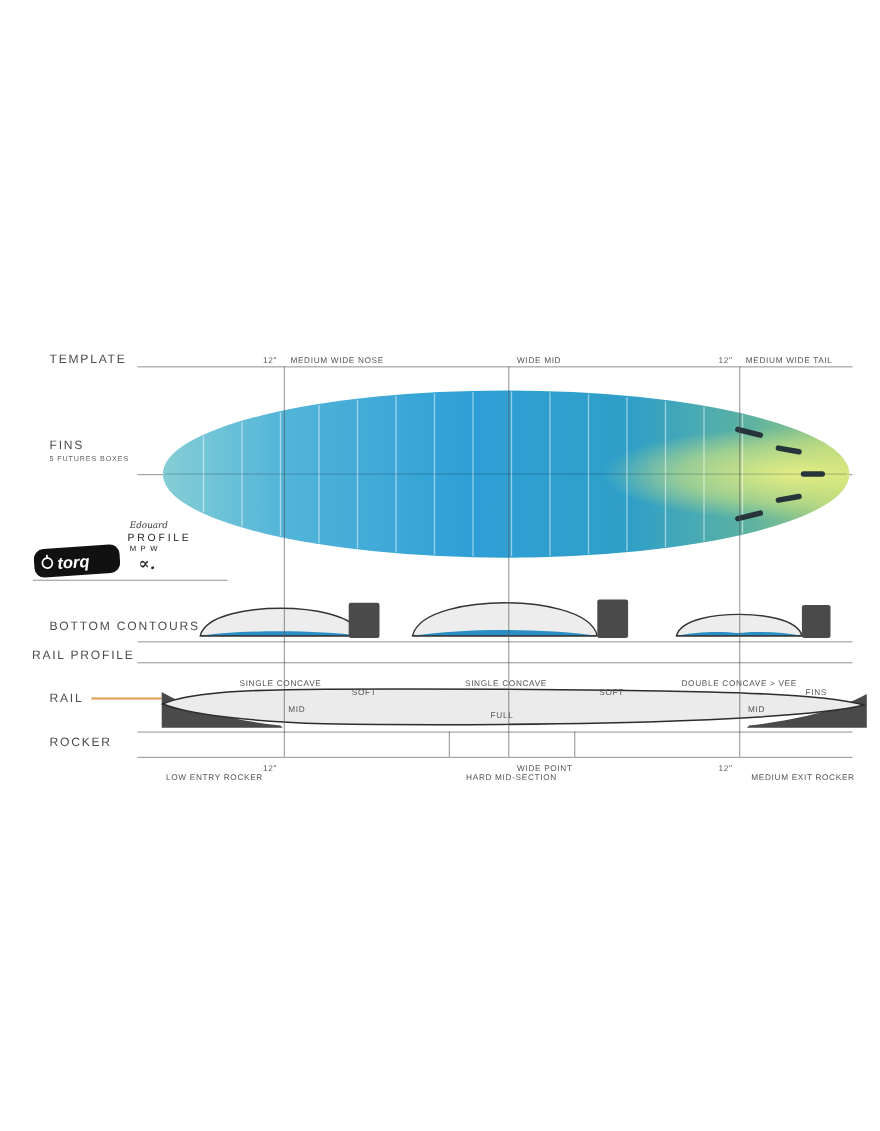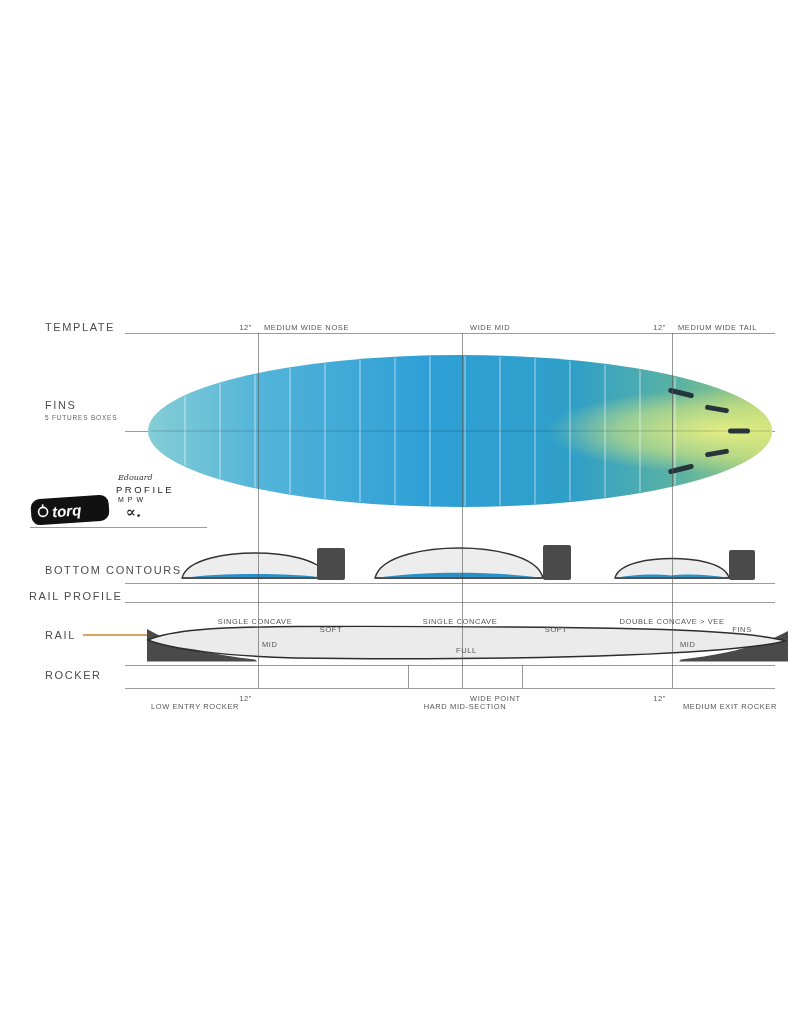--- a/index.html
+++ b/index.html
@@ -163,21 +163,21 @@
   <div class="svgwrap" style="left:145px;top:620px;width:645px;height:44px">
     <svg width="645" height="44" viewBox="0 0 645 44">
       <path d="M2,9 C28,24 65,35 110,39.5 L112,41.5 L2,41.5 Z" fill="#4a4a4a"></path>
       <path d="M643,11 C618,25 580,35 536,39.5 L534,41.5 L643,41.5 Z" fill="#4a4a4a"></path>
       <path d="M3,20 C25,10 70,7 150,6.5 C280,6 400,7 500,9 C560,10.5 615,14 641,21
                C615,27 560,32 480,35 C380,39 240,39.5 150,38 C80,36 25,29 3,20 Z" fill="#ebebeb" stroke="#2d2d2d" stroke-width="1.4"></path>
     </svg>
   </div>
 
   <span class="small" style="left:262px;top:640px">MID</span>
-  <span class="small" style="left:456px;top:646px">FULL</span>
+  <span class="small" style="left:446px;top:646px">FULL</span>
   <span class="small" style="left:680px;top:640px">MID</span>
 
   <span class="sec-label" style="left:45px;top:669px">ROCKER</span>
   <span class="small center" style="left:125px;top:671px;width:140px">LOW ENTRY ROCKER</span>
   <span class="small center" style="left:395px;top:671px;width:140px">HARD MID-SECTION</span>
   <span class="small center" style="left:665px;top:671px;width:130px">MEDIUM EXIT ROCKER</span>
 
   <span class="small right" style="left:200px;top:694px;width:52px">12"</span>
   <span class="small" style="left:470px;top:694px">WIDE POINT</span>
   <span class="small right" style="left:614px;top:694px;width:52px">12"</span>

